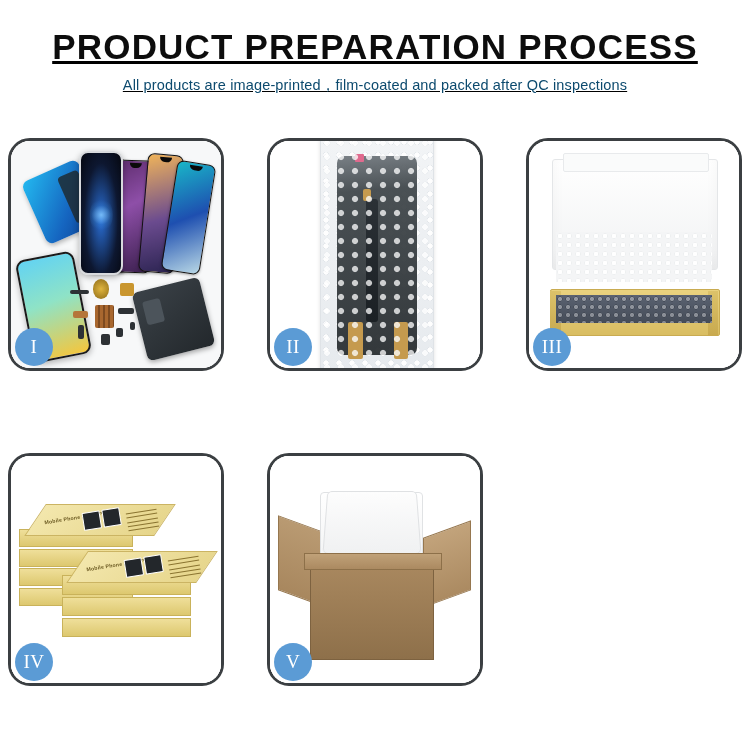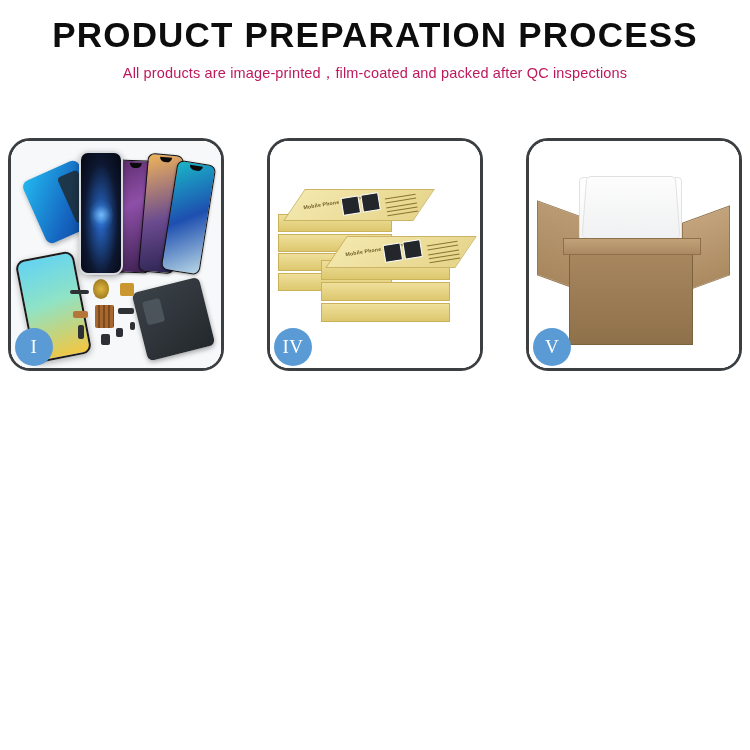--- a/index.html
+++ b/index.html
@@ -16,38 +16,39 @@
   .page {
     position: relative;
     width: 750px;
     height: 750px;
     background: #ffffff;
   }
 
   
   .header {
     position: absolute;
-    top: 16px;
+    top: 28px;
     left: 0;
     width: 750px;
     text-align: center;
+    text-decoration: underline;
   }
   .title {
     font-size: 35px;
     font-weight: bold;
     letter-spacing: 1.2px;
     color: #0d0d0d;
     font-family: "Liberation Sans", sans-serif;
     line-height: 1.1;
     white-space: nowrap;
   }
   .subtitle {
     margin-top: 9px;
     font-size: 14.5px;
-    color: #be185d;
+    color: #0c4a6e;
     letter-spacing: 0.15px;
     font-family: "Liberation Sans", sans-serif;
     white-space: nowrap;
   }
 
   
   .grid {
     position: absolute;
     top: 138px;
     left: 8px;
@@ -382,21 +383,49 @@
             <span class="pt" style="left:8%;top:62%;width:7%;height:18%;"></span>
             <span class="pt" style="left:32%;top:74%;width:10%;height:14%;"></span>
             <span class="pt" style="left:48%;top:66%;width:7%;height:12%;"></span>
             <span class="pt" style="left:62%;top:58%;width:6%;height:10%;"></span>
           </div>
         </div>
       </div>
       <div class="badge">I</div>
     </div>
 
-
+    <div class="panel p2">
+      <div class="panel-inner">
+        <div class="scene">
+          <div class="bag">
+            <div class="screen-in-bag"></div>
+            <div class="pink-tag"></div>
+            <div class="flex-cable"></div>
+            <div class="conn-l"></div>
+            <div class="conn-r"></div>
+            <div class="bubble-overlay"></div>
+          </div>
+        </div>
+      </div>
+      <div class="badge">II</div>
+    </div>
+
+    <div class="panel p3">
+      <div class="panel-inner">
+        <div class="scene">
+          <div class="lid-back"></div>
+          <div class="foam"></div>
+          <div class="tray-base"></div>
+          <div class="tray-left"></div>
+          <div class="tray-right"></div>
+          <div class="tray-fill"></div>
+        </div>
+      </div>
+      <div class="badge">III</div>
+    </div>
 
     <div class="panel p4">
       <div class="panel-inner">
         <div class="scene">
           <div class="stack">
             <span class="sbox" style="left:0%;  top:26%; width:58%; height:9%;"></span>
             <span class="sbox" style="left:0%;  top:37%; width:58%; height:9%;"></span>
             <span class="sbox" style="left:0%;  top:48%; width:58%; height:9%;"></span>
             <span class="sbox" style="left:0%;  top:59%; width:58%; height:9%;"></span>
             <span class="sbox" style="left:22%; top:52%; width:66%; height:10%;"></span>

